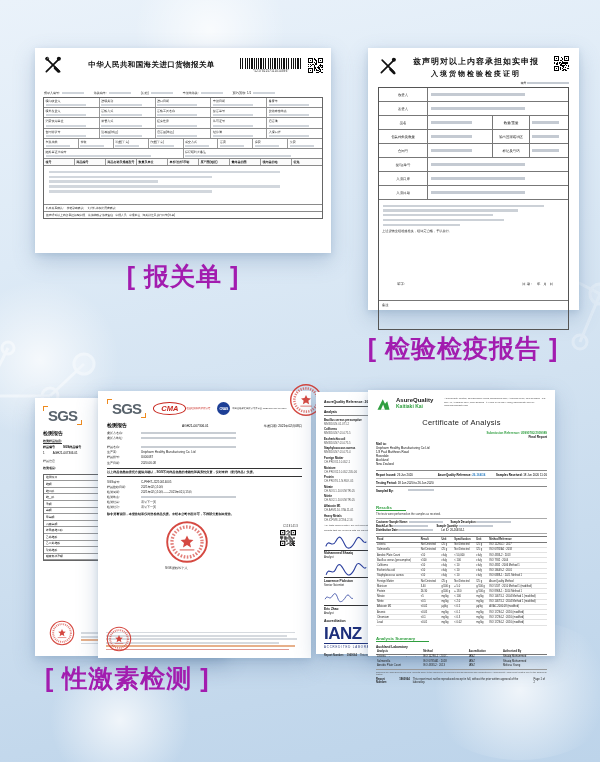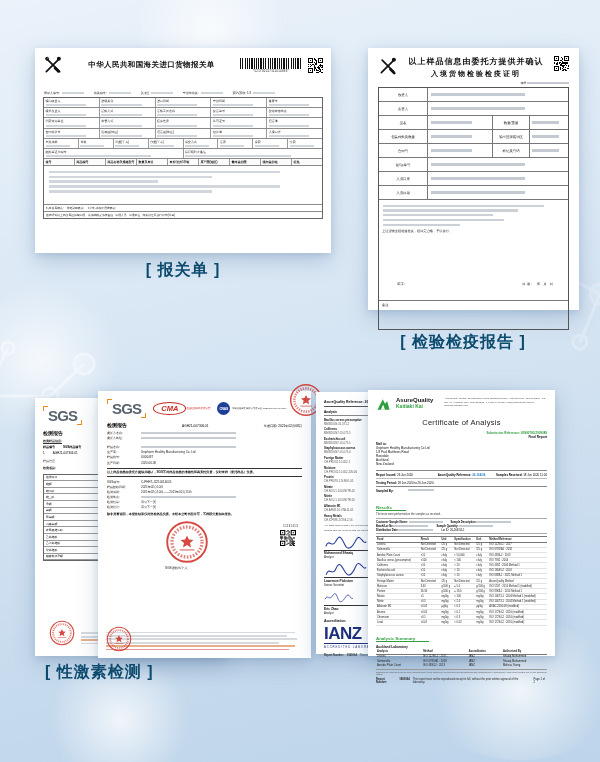--- a/index.html
+++ b/index.html
@@ -7,21 +7,21 @@
     width:600px;height:762px;position:relative;overflow:hidden;
     font-family:"Liberation Sans","DejaVu Sans",sans-serif;
     background:linear-gradient(168deg,#eaf2fa 0%,#ddeaf6 30%,#d2e2f1 55%,#c3d8ec 85%,#bdd4ea 100%);
   }
   .canvas{position:absolute;inset:0;}
   
   .blob{position:absolute;border-radius:50%;background:radial-gradient(circle,rgba(255,255,255,.75) 0%,rgba(255,255,255,0) 70%);pointer-events:none;}
   .molecule{position:absolute;opacity:.55;pointer-events:none;}
   
   .doc{position:absolute;background:#fff;box-shadow:0 8px 20px rgba(85,120,158,.30),0 2px 6px rgba(85,120,158,.18);box-sizing:border-box;}
-  .caption{position:absolute;color:#0c4a6e;font-size:16px;font-weight:600;letter-spacing:1px;white-space:nowrap;}
+  .caption{position:absolute;color:#a21caf;font-size:25px;font-weight:600;letter-spacing:1px;white-space:nowrap;}
   .micro{font-size:3px;line-height:1.4;color:#333;}
   .bar{display:inline-block;height:2.4px;background:#c4cad2;vertical-align:middle;}
   
   .cust{padding:7px 8px;font-size:3px;color:#222;}
   .cust-head{display:flex;align-items:center;gap:6px;margin-bottom:16px;}
   .emblem{width:20px;height:20px;flex:0 0 auto;}
   .cust-title{font-weight:bold;font-size:7.5px;color:#111;letter-spacing:.4px;white-space:nowrap;flex:1;text-align:center;}
   .barcode-wrap{display:flex;flex-direction:column;align-items:center;}
   .barcode{width:62px;height:11px;background:repeating-linear-gradient(90deg,#111 0 1px,#fff 1px 2px,#111 2px 3.4px,#fff 3.4px 4.6px);}
   .barcode-num{font-size:2.8px;letter-spacing:.3px;color:#111;}
@@ -378,21 +378,21 @@
     <div class="ciq-head">
       <svg class="emblem" viewBox="0 0 24 24">
         <g stroke="#111" stroke-width="2" fill="none" stroke-linecap="round">
           <path d="M4 20 L20 4"></path>
             <path d="M5 5 L19 19"></path>
         </g>
         <circle cx="19" cy="4.5" r="2.4" fill="#111"></circle>
         <path d="M15 16 l4.5 4.5" stroke="#111" stroke-width="3.2" stroke-linecap="round"></path>
       </svg>
       <div class="ciq-titles">
-        <div class="ciq-t1">以上样品信息由委托方提供并确认</div>
+        <div class="ciq-t1">兹声明对以上内容承担如实申报</div>
         <div class="ciq-t2">入境货物检验检疫证明</div>
       </div>
       <div class="qr">
           <svg xmlns="http://www.w3.org/2000/svg" viewBox="0 0 15 15">
             <rect width="15" height="15" fill="#fff"></rect>
             <rect x="0" y="0" width="5" height="5" fill="#000"></rect>
             <rect x="1" y="1" width="3" height="3" fill="#fff"></rect>
             <rect x="2" y="2" width="1" height="1" fill="#000"></rect>
             <rect x="10" y="0" width="5" height="5" fill="#000"></rect>
             <rect x="11" y="1" width="3" height="3" fill="#fff"></rect>

